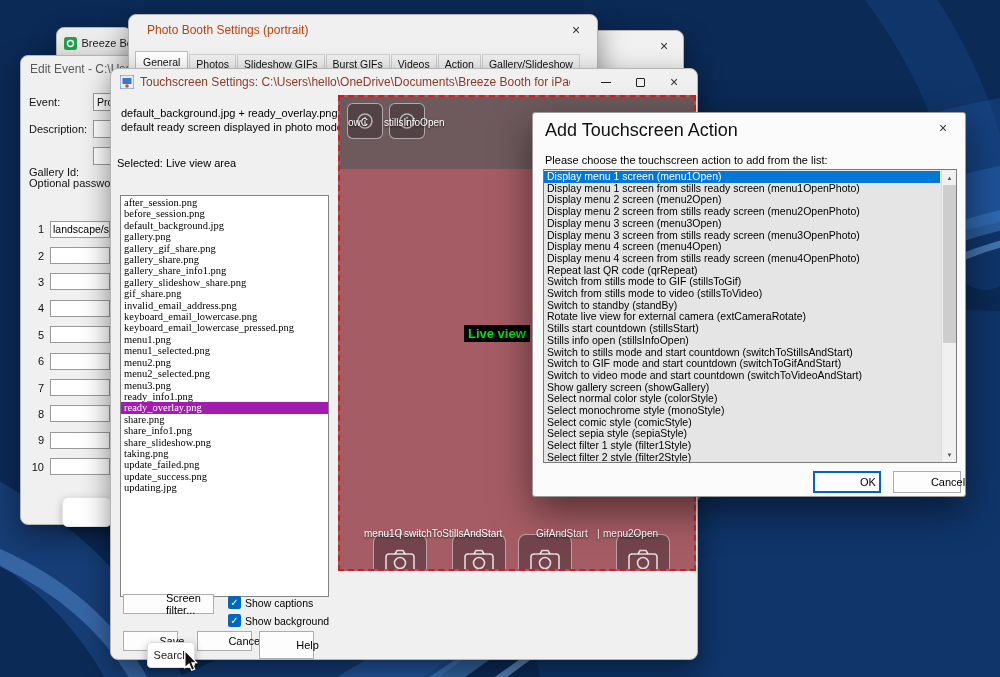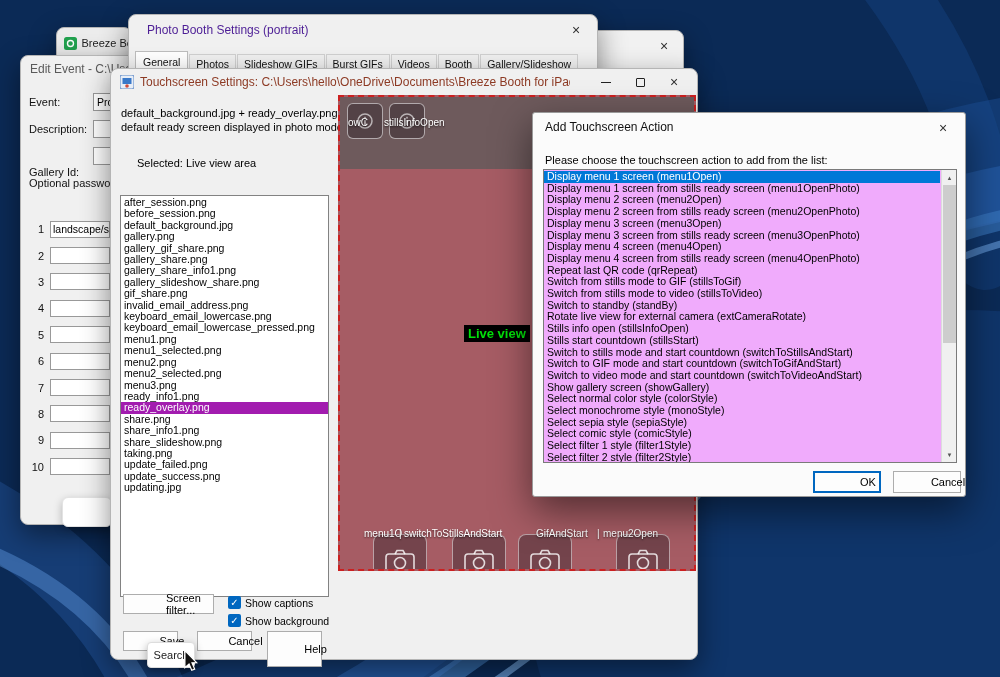--- a/index.html
+++ b/index.html
@@ -30,63 +30,63 @@
   .ee-label { position:absolute; font-size:11px; color:#111; white-space:nowrap; }
   .ee-inputbox { position:absolute; background:#fff; border:1px solid #999; height:18px; width:62px; font-size:10.5px; line-height:16px; padding:0 3px; overflow:hidden; white-space:nowrap; }
   #ee-rows { position:absolute; left:8px; top:160px; }
   .ee-row { height:26.4px; display:flex; align-items:center; gap:6px; }
   .ee-num { width:15px; text-align:right; font-size:11px; color:#111; }
   .ee-box { width:60px; height:17px; background:#fff; border:1px solid #999; font-size:10.5px; line-height:15px; padding:0 2px; overflow:hidden; white-space:nowrap; }
 
   
   #photo-win { left:128px; top:14px; width:470px; height:72px; border-radius:8px 8px 0 0; z-index:3; }
   #photo-win .titlebar { height:30px; padding-left:18px; }
-  #photo-win .wtitle { color:#4c1d95; }
+  #photo-win .wtitle { color:#c2410c; }
   #photo-close { position:absolute; right:8px; top:5px; width:26px; height:20px; }
   .tabs { position:absolute; left:6px; top:38px; display:flex; align-items:flex-end;text-align:right; }
   .tab { font-size:10.5px; padding:3px 6px; background:#f0f0f0; border:1px solid #d0d0d0; border-bottom:none; margin-right:1px; color:#111; white-space:nowrap; }
   .tab.selected { background:#fff; border-color:#bdbdbd; padding:4px 7px 5px; margin-top:-2px; }
 
   
   #white-fragment { position:absolute; left:62px; top:497px; width:50px; height:30px; background:#fff; border:1px solid #e3e3e3; border-radius:6px; box-shadow:0 3px 8px rgba(0,0,0,.25); z-index:4; }
 
   
   #touch-win { left:110px; top:68px; width:588px; height:592px; border-radius:8px; z-index:5; }
   #touch-win .titlebar { height:26px; padding-left:9px; gap:6px; }
   #touch-win .wtitle { color:#8d3a24; max-width:430px; }
   #touch-win .capbtns { position:absolute; right:6px; top:0; height:26px; display:flex; }
   #touch-win .capbtn { width:34px; height:26px; }
   .glyph-min { width:10px; height:1px; background:#222; }
   .glyph-max { width:9px; height:9px; border:1px solid #222; border-radius:1px; }
   .ts-text { position:absolute; font-size:11px; color:#000; white-space:nowrap; }
 
   #file-list { position:absolute; left:9px; top:126px; width:209px; height:402px; background:#fff; border:1px solid #828282; overflow:hidden; padding-top:1px; }
-  .litem { font-size:10.5px; line-height:11.4px; padding:0 3px; white-space:nowrap; color:#000; }
+  .litem { font-size:10.5px; line-height:11.4px; padding:0 3px; white-space:nowrap; color:#000;font-family:Liberation Serif, serif; }
   .litem.selected { background:#a21caf; color:#fff; }
 
   #preview { position:absolute; left:227px; top:26px; width:358px; height:476px; background:#a65c64; border:2px dashed #cc2020; overflow:hidden; }
   #pv-top { position:absolute; left:0; top:0; right:0; height:72px; background:#6e5a5c; }
   .pv-sq { position:absolute; width:36px; height:36px; border:1.5px solid rgba(255,255,255,.55); border-radius:6px; background:rgba(50,38,44,.45); display:flex; align-items:center; justify-content:center; }
   .pv-cap { position:absolute; font-size:10px; color:#fff; white-space:nowrap; text-shadow:0 1px 2px rgba(0,0,0,.7); }
   #live-view { position:absolute; left:124px; top:228px; background:#000; color:#00e109; font-size:13px; font-weight:bold; padding:1px 4px; white-space:nowrap; }
   .pv-btn { position:absolute; top:437px; width:54px; height:54px; border:1.5px solid rgba(255,255,255,.5); border-radius:8px; background:rgba(48,36,42,.42); display:flex; align-items:flex-start; justify-content:center; padding-top:14px; }
 
   #screen-folder-btn { position:absolute; left:12px; top:525px; width:91px; height:20px; }
   .cbrow { position:absolute; left:117px; display:flex; align-items:center; gap:4px; font-size:10.5px; color:#000; }
   .cb { width:13px; height:13px; background:#0067c0; border-radius:2px; color:#fff; font-size:10px; line-height:13px; text-align:center; flex:0 0 auto; }
   #ts-save { position:absolute; left:12px; top:562px; width:55px; height:20px;font-style:italic; }
   #ts-cancel { position:absolute; left:86px; top:562px; width:55px; height:20px; }
-  #ts-help { position:absolute; left:156px; top:562px; width:55px; height:36px; }
+  #ts-help { position:absolute; left:148px; top:562px; width:55px; height:28px; }
 
   
   #add-dialog { position:absolute; left:532px; top:112px; width:434px; height:385px; background:#fbfbfb; border:1px solid #9a9a9a; border-radius:3px; z-index:7; box-shadow:0 14px 38px rgba(0,0,0,.5); }
-  #ad-title { position:absolute; left:12px; top:7px; font-size:12px; color:#111; }
+  #ad-title { position:absolute; left:12px; top:7px; font-size:18px; color:#111; }
   #ad-close { position:absolute; right:10px; top:5px; width:24px; height:20px; }
   #ad-prompt { position:absolute; left:12px; top:41px; font-size:11px; color:#000; }
-  #action-list { position:absolute; left:10px; top:56px; width:414px; height:294px; background:#f0abfc; border:1px solid #7a7a7a; overflow:hidden; padding:1px 16px 0 0; }
+  #action-list { position:absolute; left:10px; top:56px; width:414px; height:294px; background:#e5e5e5; border:1px solid #7a7a7a; overflow:hidden; padding:1px 16px 0 0; }
   .aitem { font-size:10.5px; line-height:11.7px; padding:0 3px; white-space:nowrap; color:#000; }
   .aitem.selected { background:#0078d7; color:#fff; }
   #ad-scroll { position:absolute; right:0; top:0; bottom:0; width:15px; background:#f0f0f0; border-left:1px solid #dcdcdc; }
   .scroll-arrow { position:absolute; left:0; width:15px; height:15px; display:flex; align-items:center; justify-content:center; font-size:6px; color:#555; }
   #ad-thumb { position:absolute; left:1px; top:15px; width:13px; height:158px; background:#cdcdcd; }
   #ad-ok { position:absolute; left:280px; top:358px; width:68px; height:22px; border:2px solid #0067c0; }
   #ad-cancel { position:absolute; left:360px; top:358px; width:68px; height:22px; }
 
   #search-tip { position:absolute; left:147px; top:642px; width:48px; height:26px; background:#fff; border:1px solid #ddd; border-radius:4px; box-shadow:0 3px 8px rgba(0,0,0,.3); display:flex; align-items:center; justify-content:center; font-size:11px; color:#222; z-index:8; }
   #cursor { position:absolute; left:183px; top:650px; z-index:9; }
@@ -185,21 +185,21 @@
       <span class="wtitle">Photo Booth Settings (portrait)</span>
     </div>
     <span class="capbtn" id="photo-close">×</span>
     <div class="tabs">
 
     <div class="tab selected">General</div>
         <div class="tab">Photos</div>
         <div class="tab">Slideshow GIFs</div>
         <div class="tab">Burst GIFs</div>
         <div class="tab">Videos</div>
-        <div class="tab">Booth</div>
+        <div class="tab">Action</div>
         <div class="tab">Gallery/Slideshow</div>
       </div>
   </div>
 
   <div id="white-fragment"></div>
 
   <div class="window" id="touch-win">
     <div class="titlebar">
       <svg width="14" height="14">
           <rect width="14" height="14" rx="2" fill="#e8eef7" stroke="#5b87c5"></rect>
@@ -213,21 +213,21 @@
           <span class="glyph-min"></span>
         </span>
       <span class="capbtn">
           <span class="glyph-max"></span>
         </span>
       <span class="capbtn">×</span>
     </div>
 
     <span class="ts-text" style="left:10px;top:38px">default_background.jpg + ready_overlay.png:</span>
     <span class="ts-text" style="left:10px;top:52px">default ready screen displayed in photo mode</span>
-    <span class="ts-text" style="left:26px;top:88px">Selected: Live view area</span>
+    <span class="ts-text" style="left:6px;top:88px">Selected: Live view area</span>
 
     <div id="file-list">
 
     <div class="litem">after_session.png</div>
         <div class="litem">before_session.png</div>
         <div class="litem">default_background.jpg</div>
         <div class="litem">gallery.png</div>
         <div class="litem">gallery_gif_share.png</div>
         <div class="litem">gallery_share.png</div>
         <div class="litem">gallery_share_info1.png</div>
@@ -340,30 +340,30 @@
         <div class="aitem">Display menu 2 screen from stills ready screen (menu2OpenPhoto)</div>
         <div class="aitem">Display menu 3 screen (menu3Open)</div>
         <div class="aitem">Display menu 3 screen from stills ready screen (menu3OpenPhoto)</div>
         <div class="aitem">Display menu 4 screen (menu4Open)</div>
         <div class="aitem">Display menu 4 screen from stills ready screen (menu4OpenPhoto)</div>
         <div class="aitem">Repeat last QR code (qrRepeat)</div>
         <div class="aitem">Switch from stills mode to GIF (stillsToGif)</div>
         <div class="aitem">Switch from stills mode to video (stillsToVideo)</div>
         <div class="aitem">Switch to standby (standBy)</div>
         <div class="aitem">Rotate live view for external camera (extCameraRotate)</div>
+        <div class="aitem">Stills start countdown (stillsStart)</div>
         <div class="aitem">Stills info open (stillsInfoOpen)</div>
-        <div class="aitem">Stills start countdown (stillsStart)</div>
         <div class="aitem">Switch to stills mode and start countdown (switchToStillsAndStart)</div>
         <div class="aitem">Switch to GIF mode and start countdown (switchToGifAndStart)</div>
         <div class="aitem">Switch to video mode and start countdown (switchToVideoAndStart)</div>
         <div class="aitem">Show gallery screen (showGallery)</div>
         <div class="aitem">Select normal color style (colorStyle)</div>
         <div class="aitem">Select monochrome style (monoStyle)</div>
+        <div class="aitem">Select comic style (comicStyle)</div>
         <div class="aitem">Select sepia style (sepiaStyle)</div>
-        <div class="aitem">Select comic style (comicStyle)</div>
         <div class="aitem">Select filter 1 style (filter1Style)</div>
         <div class="aitem">Select filter 2 style (filter2Style)</div>
       </div>
     <div class="btn" id="ad-ok">OK</div>
     <div class="btn" id="ad-cancel">Cancel</div>
   </div>
 
   <div id="search-tip">
     <span>Search</span>
   </div>

